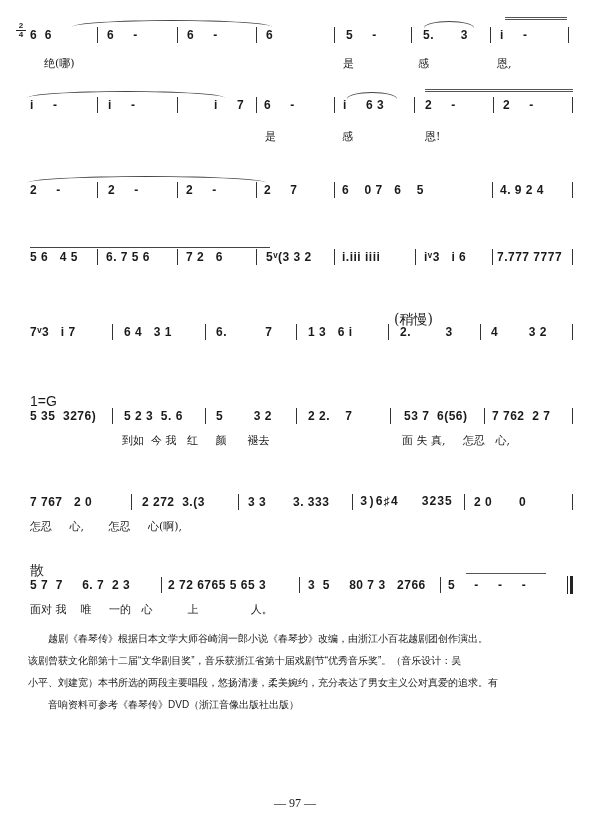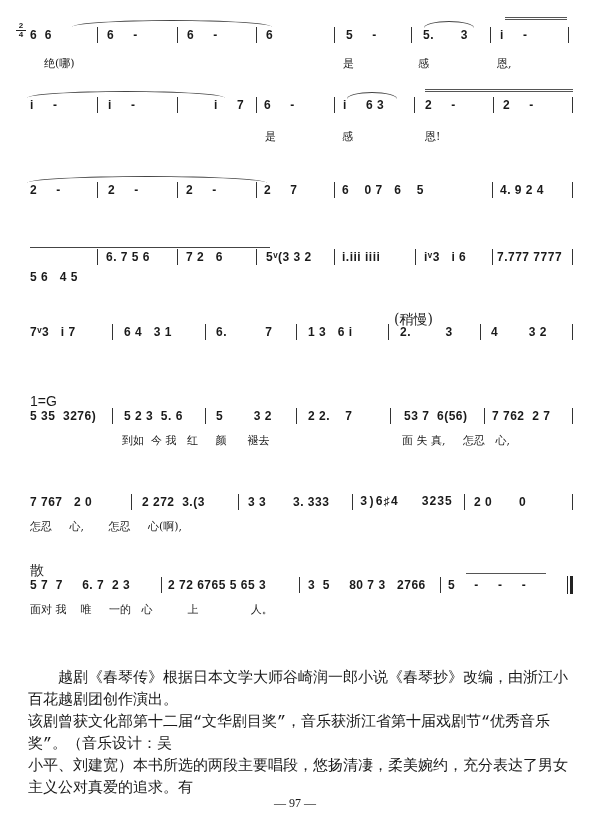--- a/index.html
+++ b/index.html
@@ -5,21 +5,21 @@
   html,body{margin:0;padding:0;background:#fff;}
   body{width:600px;height:820px;position:relative;overflow:hidden;font-family:"DejaVu Sans","Liberation Sans",sans-serif;color:#1a1a1a;}
   .abs{position:absolute;}
   .row{position:absolute;left:0;width:600px;}
   .note{position:absolute;font-family:"Liberation Sans",sans-serif;font-weight:bold;font-size:12px;white-space:pre;letter-spacing:0.5px;}
   .bar{position:absolute;width:1px;height:16px;background:#333;}
   .lyric{position:absolute;font-family:"DejaVu Serif",serif;font-size:11px;white-space:pre;}
   .slur{position:absolute;border-top:1.3px solid #444;border-radius:50% 50% 0 0/100% 100% 0 0;height:6px;}
   .tie-line{position:absolute;border-top:1px solid #555;}
   .ann{position:absolute;font-family:"DejaVu Serif",serif;font-size:14px;white-space:pre;}
-  .para{position:absolute;left:28px;width:552px;font-family:Liberation Mono, monospace;font-size:15px;line-height:22px;margin-top:40px;}
+  .para{position:absolute;left:28px;width:552px;font-family:Liberation Sans, sans-serif;font-size:10px;line-height:22px;}
   .para p{margin:0;}
   .footer{position:absolute;}
   .dbl{position:absolute;width:1px;height:18px;background:#222;}
 </style>
 </head>
 <body>
 
 <div id="page">
 
   <div class="abs" style="left:16px;top:22px;width:10px;font-family:'Liberation Sans',sans-serif;font-weight:bold;font-size:8px;line-height:8px;text-align:center;">
@@ -96,21 +96,21 @@
     <span class="note" style="left:500px;">4. 9 2 4</span>
     <span class="bar" style="left:97px;top:-1px;"></span>
     <span class="bar" style="left:177px;top:-1px;"></span>
     <span class="bar" style="left:256px;top:-1px;"></span>
     <span class="bar" style="left:334px;top:-1px;"></span>
     <span class="bar" style="left:492px;top:-1px;"></span>
     <span class="bar" style="left:572px;top:-1px;"></span>
   </div>
 
   <div class="row" style="top:250px;">
-    <span class="note" style="left:30px;margin-top:20px;">5 6   4 5</span>
+    <span class="note" style="left:30px;">5 6   4 5</span>
     <span class="note" style="left:106px;">6. 7 5 6</span>
     <span class="note" style="left:186px;">7 2   6</span>
     <span class="note" style="left:266px;">5ᵛ(3 3 2</span>
     <span class="note" style="left:342px;">i.iii iiii</span>
     <span class="note" style="left:424px;">iᵛ3   i 6</span>
     <span class="note" style="left:497px;">7.777 7777</span>
     <span class="bar" style="left:97px;top:-1px;"></span>
     <span class="bar" style="left:177px;top:-1px;"></span>
     <span class="bar" style="left:256px;top:-1px;"></span>
     <span class="bar" style="left:334px;top:-1px;"></span>
@@ -176,20 +176,21 @@
     <span class="dbl" style="left:567px;top:-2px;"></span>
     <span class="dbl" style="left:570px;top:-2px;width:3px;"></span>
     <span class="lyric" style="left:30px;top:24px;">面对 我    唯     一的   心          上               人。</span>
     <span class="tie-line" style="left:466px;top:-5px;width:80px;"></span>
   </div>
 
   <div class="para" style="top:628px;">
     <p style="text-indent:2em;">越剧《春琴传》根据日本文学大师谷崎润一郎小说《春琴抄》改编，由浙江小百花越剧团创作演出。</p>
     <p>该剧曾获文化部第十二届“文华剧目奖”，音乐获浙江省第十届戏剧节“优秀音乐奖”。（音乐设计：吴</p>
     <p>小平、刘建宽）本书所选的两段主要唱段，悠扬清凄，柔美婉约，充分表达了男女主义公对真爱的追求。有</p>
+    <p style="text-indent:2em;">音响资料可参考《春琴传》DVD（浙江音像出版社出版）</p>
   </div>
 
   <div class="footer" style="left:274px;top:796px;font-family:'Liberation Serif',serif;font-size:12px;">— 97 —</div>
   <div class="footer" style="left:498px;top:840px;display:flex;align-items:center;gap:9px;text-align:center;">
     <span style="display:inline-block;width:10px;height:13px;position:relative;">
       <svg width="10" height="13" viewBox="0 0 10 13">
           <rect x="5" y="0" width="2" height="10" fill="#f39800"></rect>
           <circle cx="4" cy="10" r="3" fill="#f39800"></circle>
           <rect x="7" y="0" width="3" height="3" fill="#f5b642"></rect>
         </svg>

